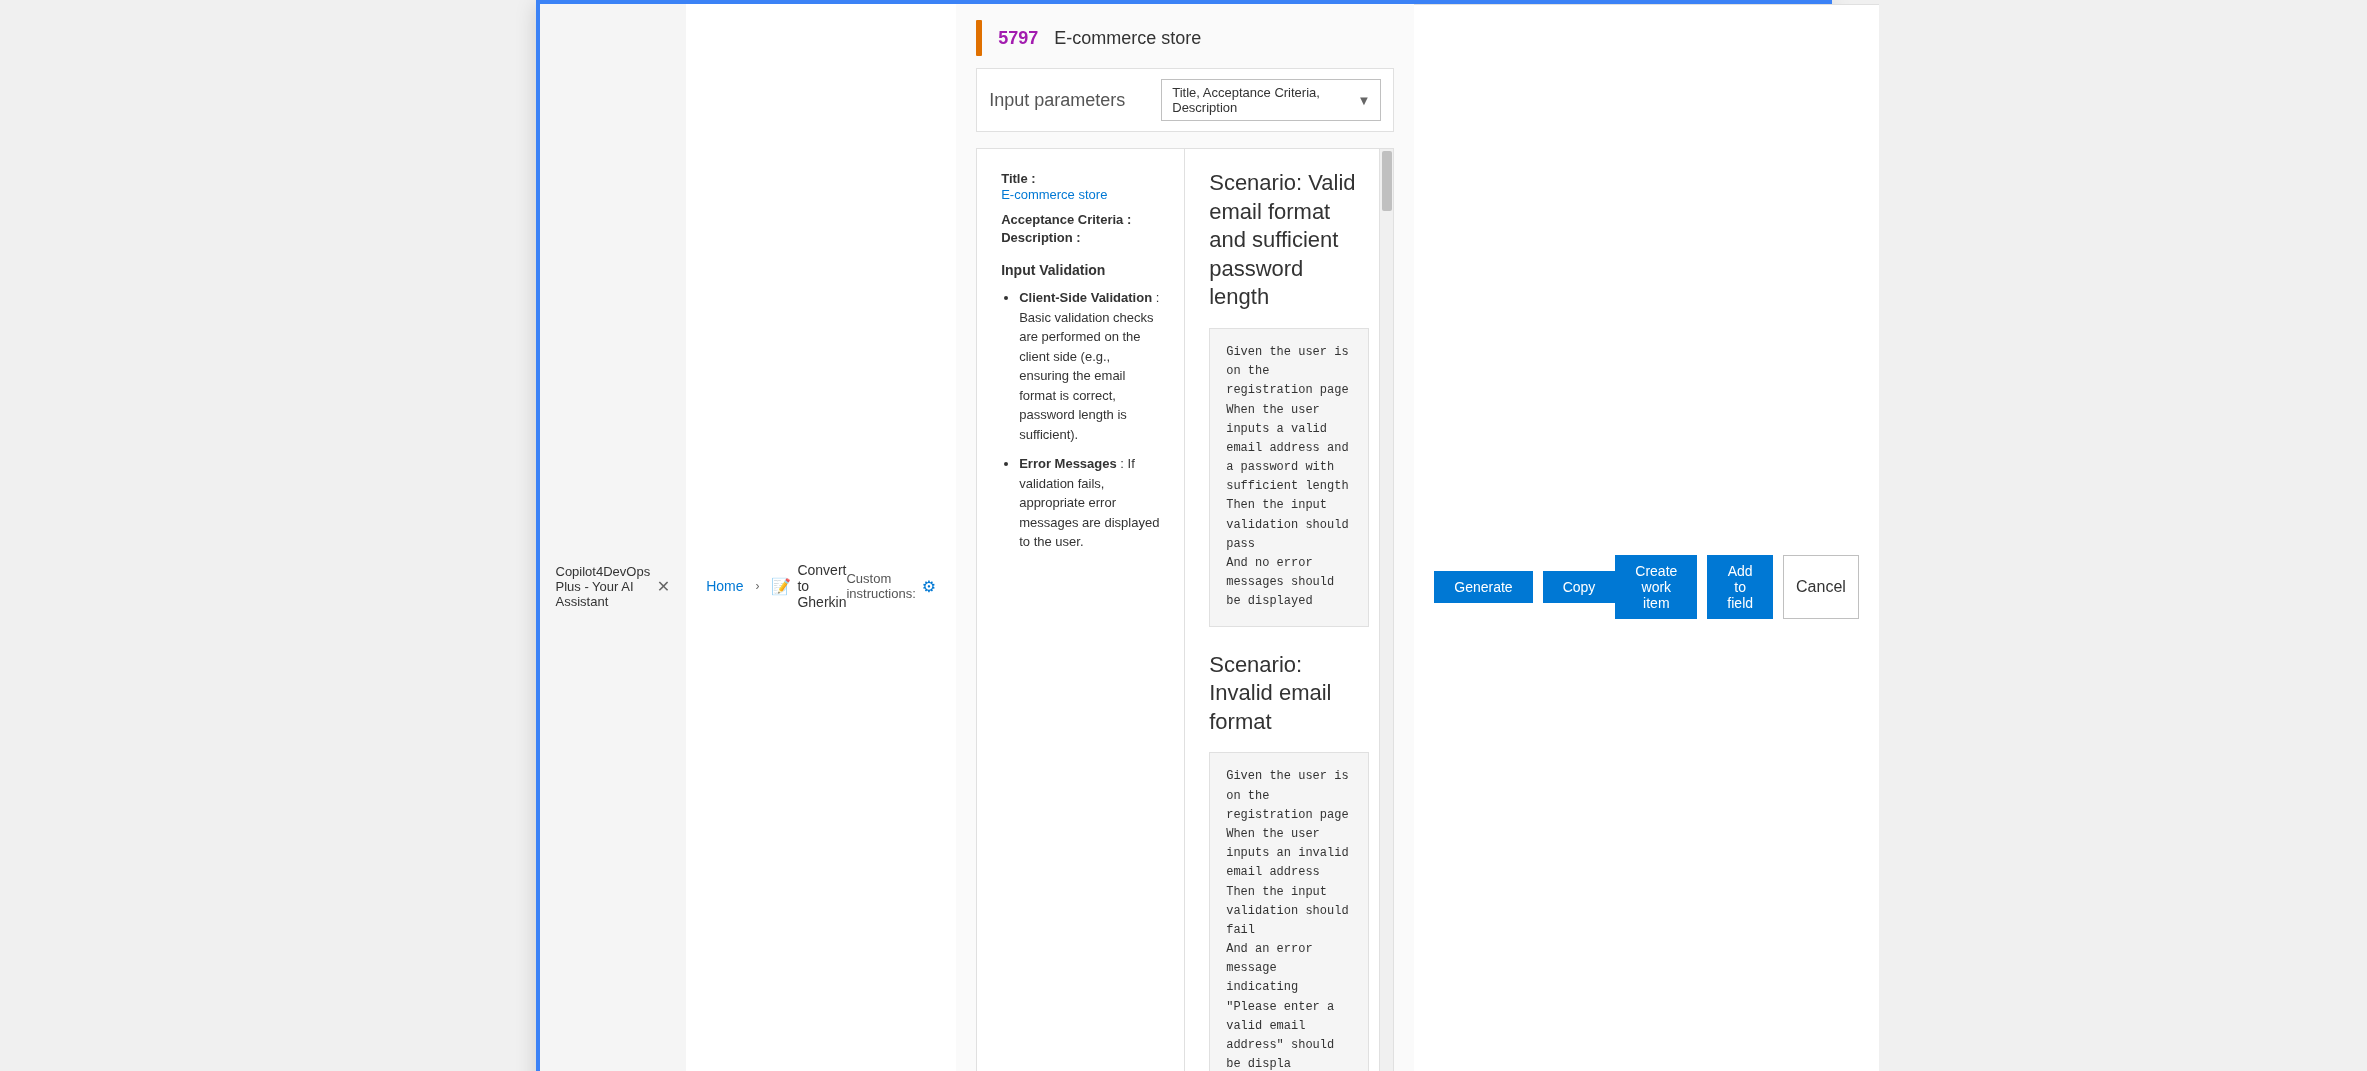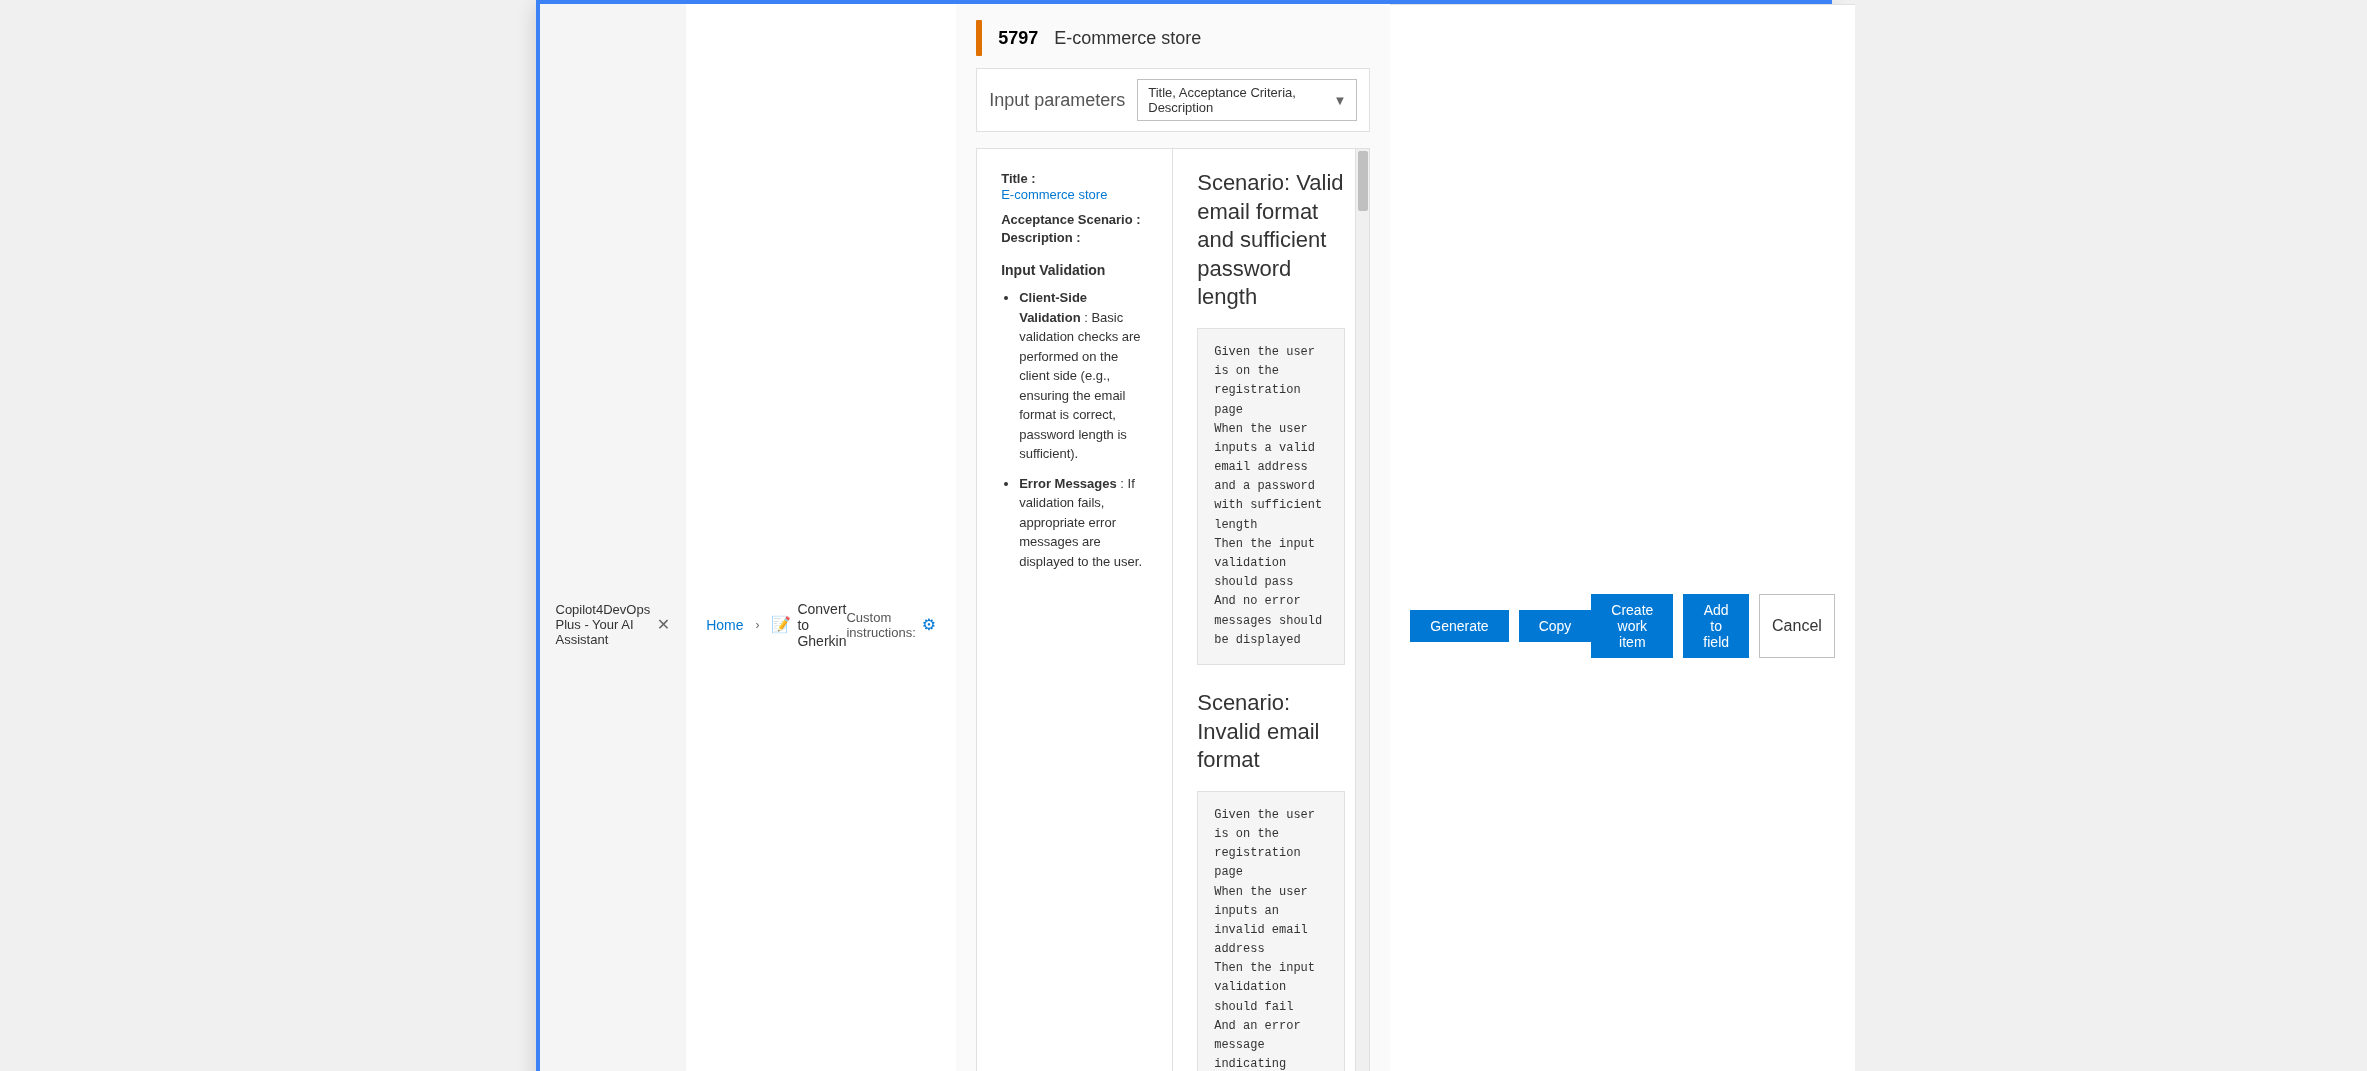--- a/index.html
+++ b/index.html
@@ -122,21 +122,21 @@
     .orange-bar {
       width: 6px;
       height: 36px;
       background: #e07000;
       border-radius: 1px;
     }
 
     .work-item-id {
       font-size: 18px;
       font-weight: 600;
-      color: #000000;
+      color: #a21caf;
     }
 
     .work-item-title {
       font-size: 18px;
       color: #333;
     }
 
     .input-params-row {
       display: flex;
       align-items: center;
@@ -157,20 +157,21 @@
       display: flex;
       align-items: center;
       gap: 6px;
       border: 1px solid #c0c0c0;
       padding: 5px 10px;
       background: #fff;
       cursor: pointer;
       font-size: 13px;
       color: #333;
       min-width: 220px;
+      margin-left: 24px;
     }
 
     .select-arrow {
       margin-left: auto;
       color: #666;
     }
 
     .main-panels {
       display: flex;
       gap: 0;
@@ -350,21 +351,21 @@
     </div>
 
     <div class="main-panels">
 
       <div class="left-panel">
         <div>
           <span class="field-label">Title :</span>
           <div class="field-value">E-commerce store</div>
         </div>
         <div>
-          <span class="field-label">Acceptance Scenario :</span>
+          <span class="field-label">Acceptance Criteria :</span>
         </div>
         <div>
           <span class="field-label">Description :</span>
         </div>
 
         <div class="section-title">Input Validation</div>
 
         <ul class="bullet-list">
           <li>
             <strong>Client-Side Validation</strong>

